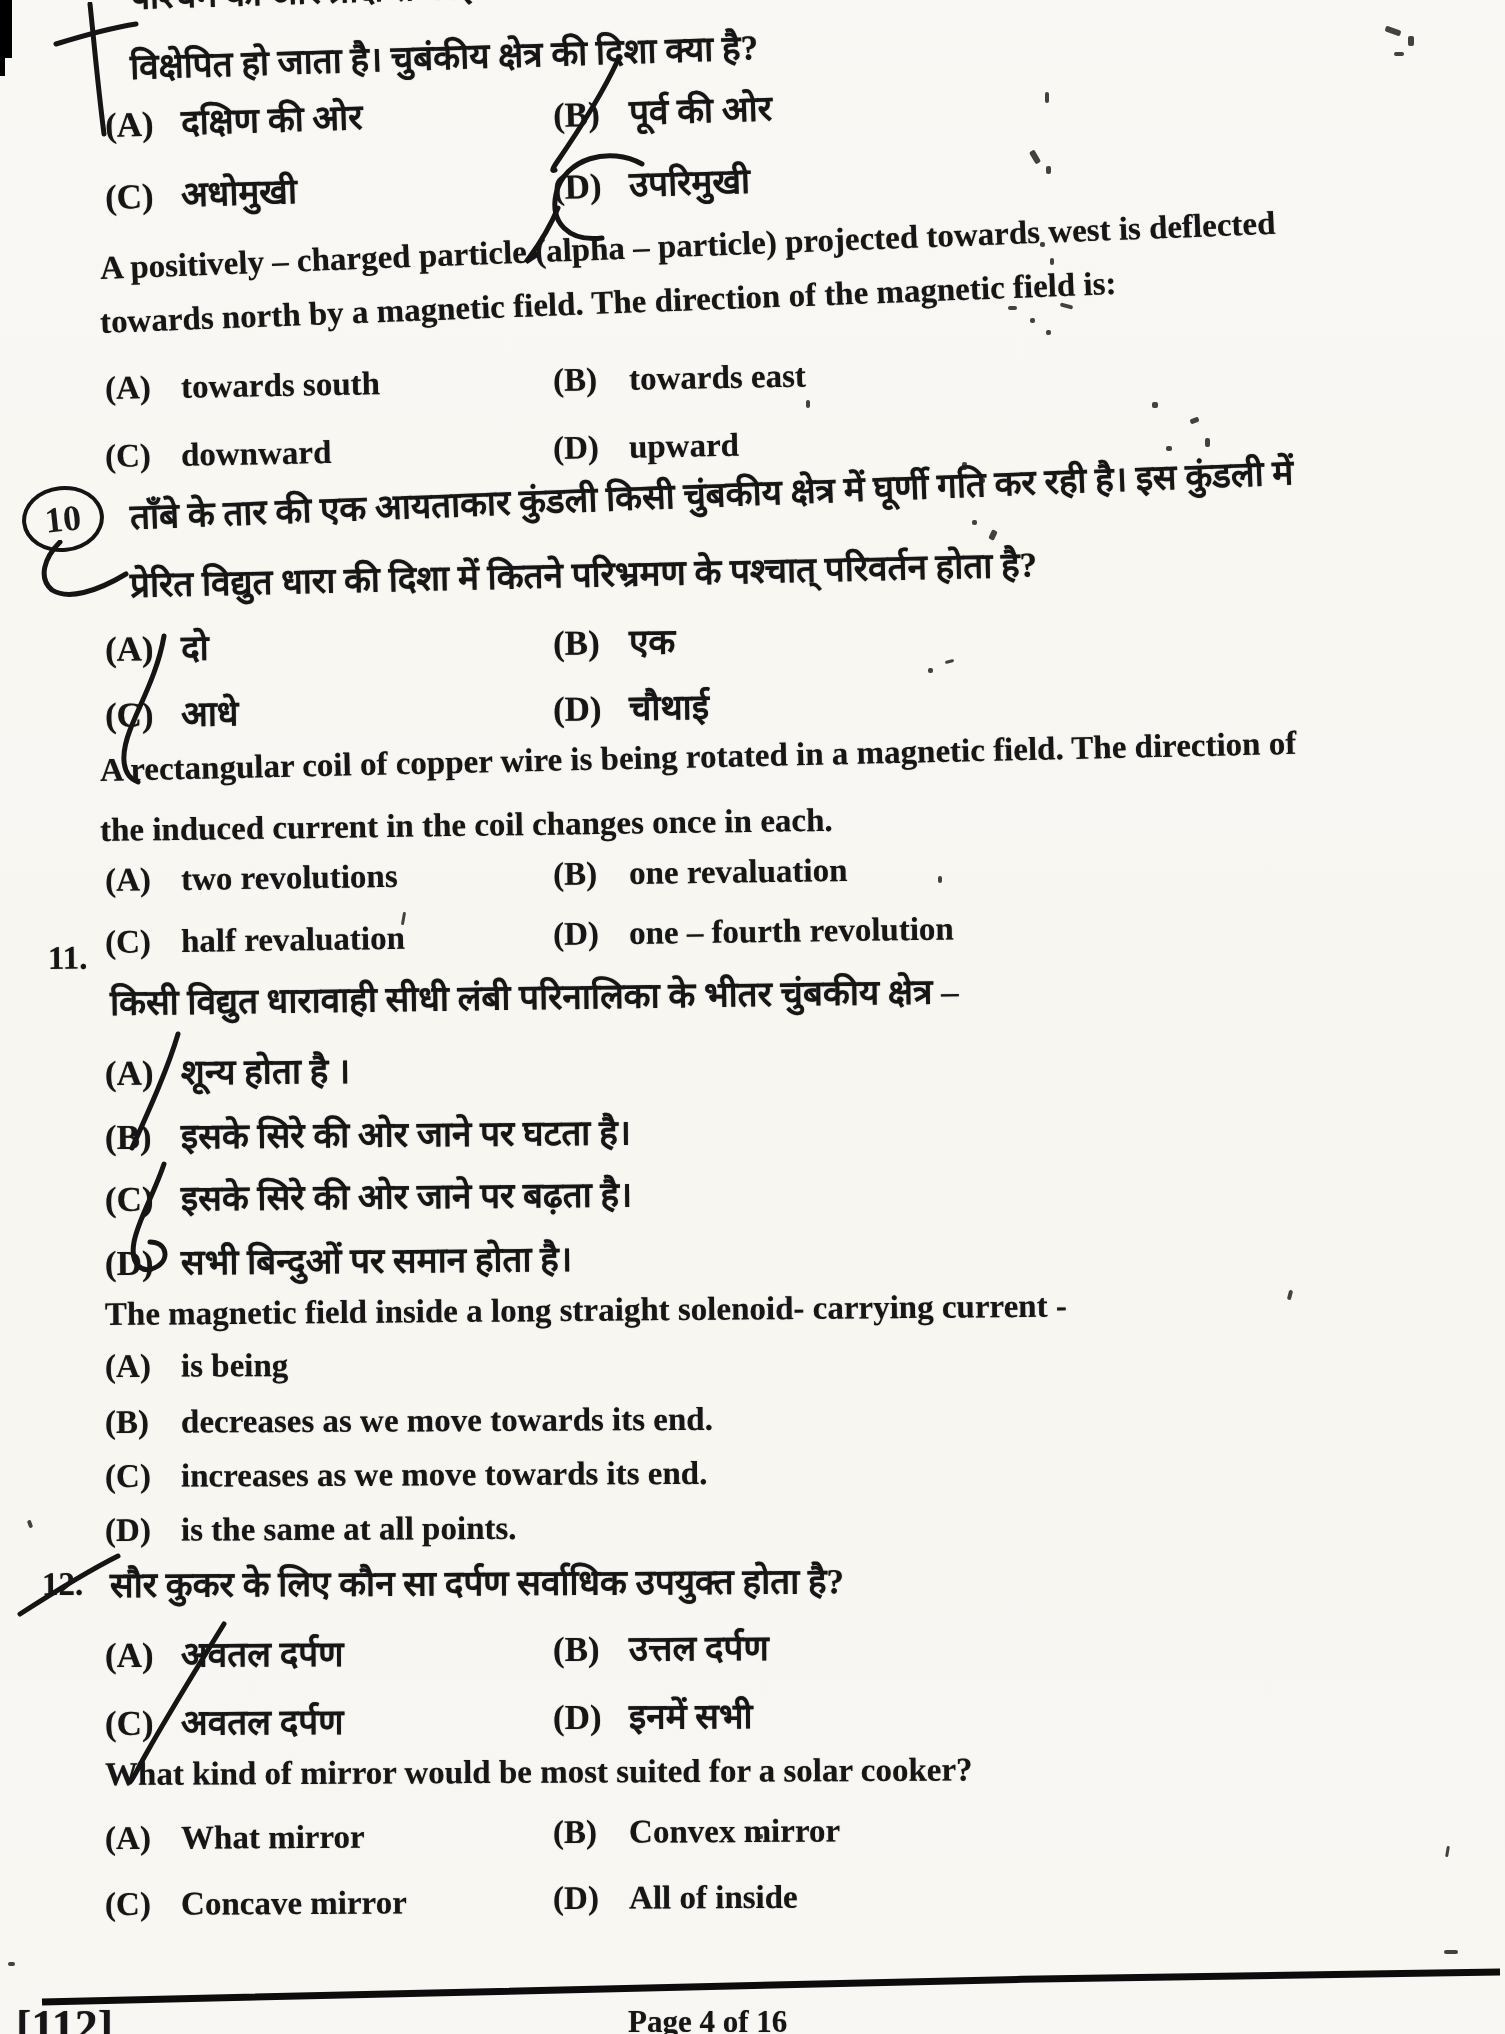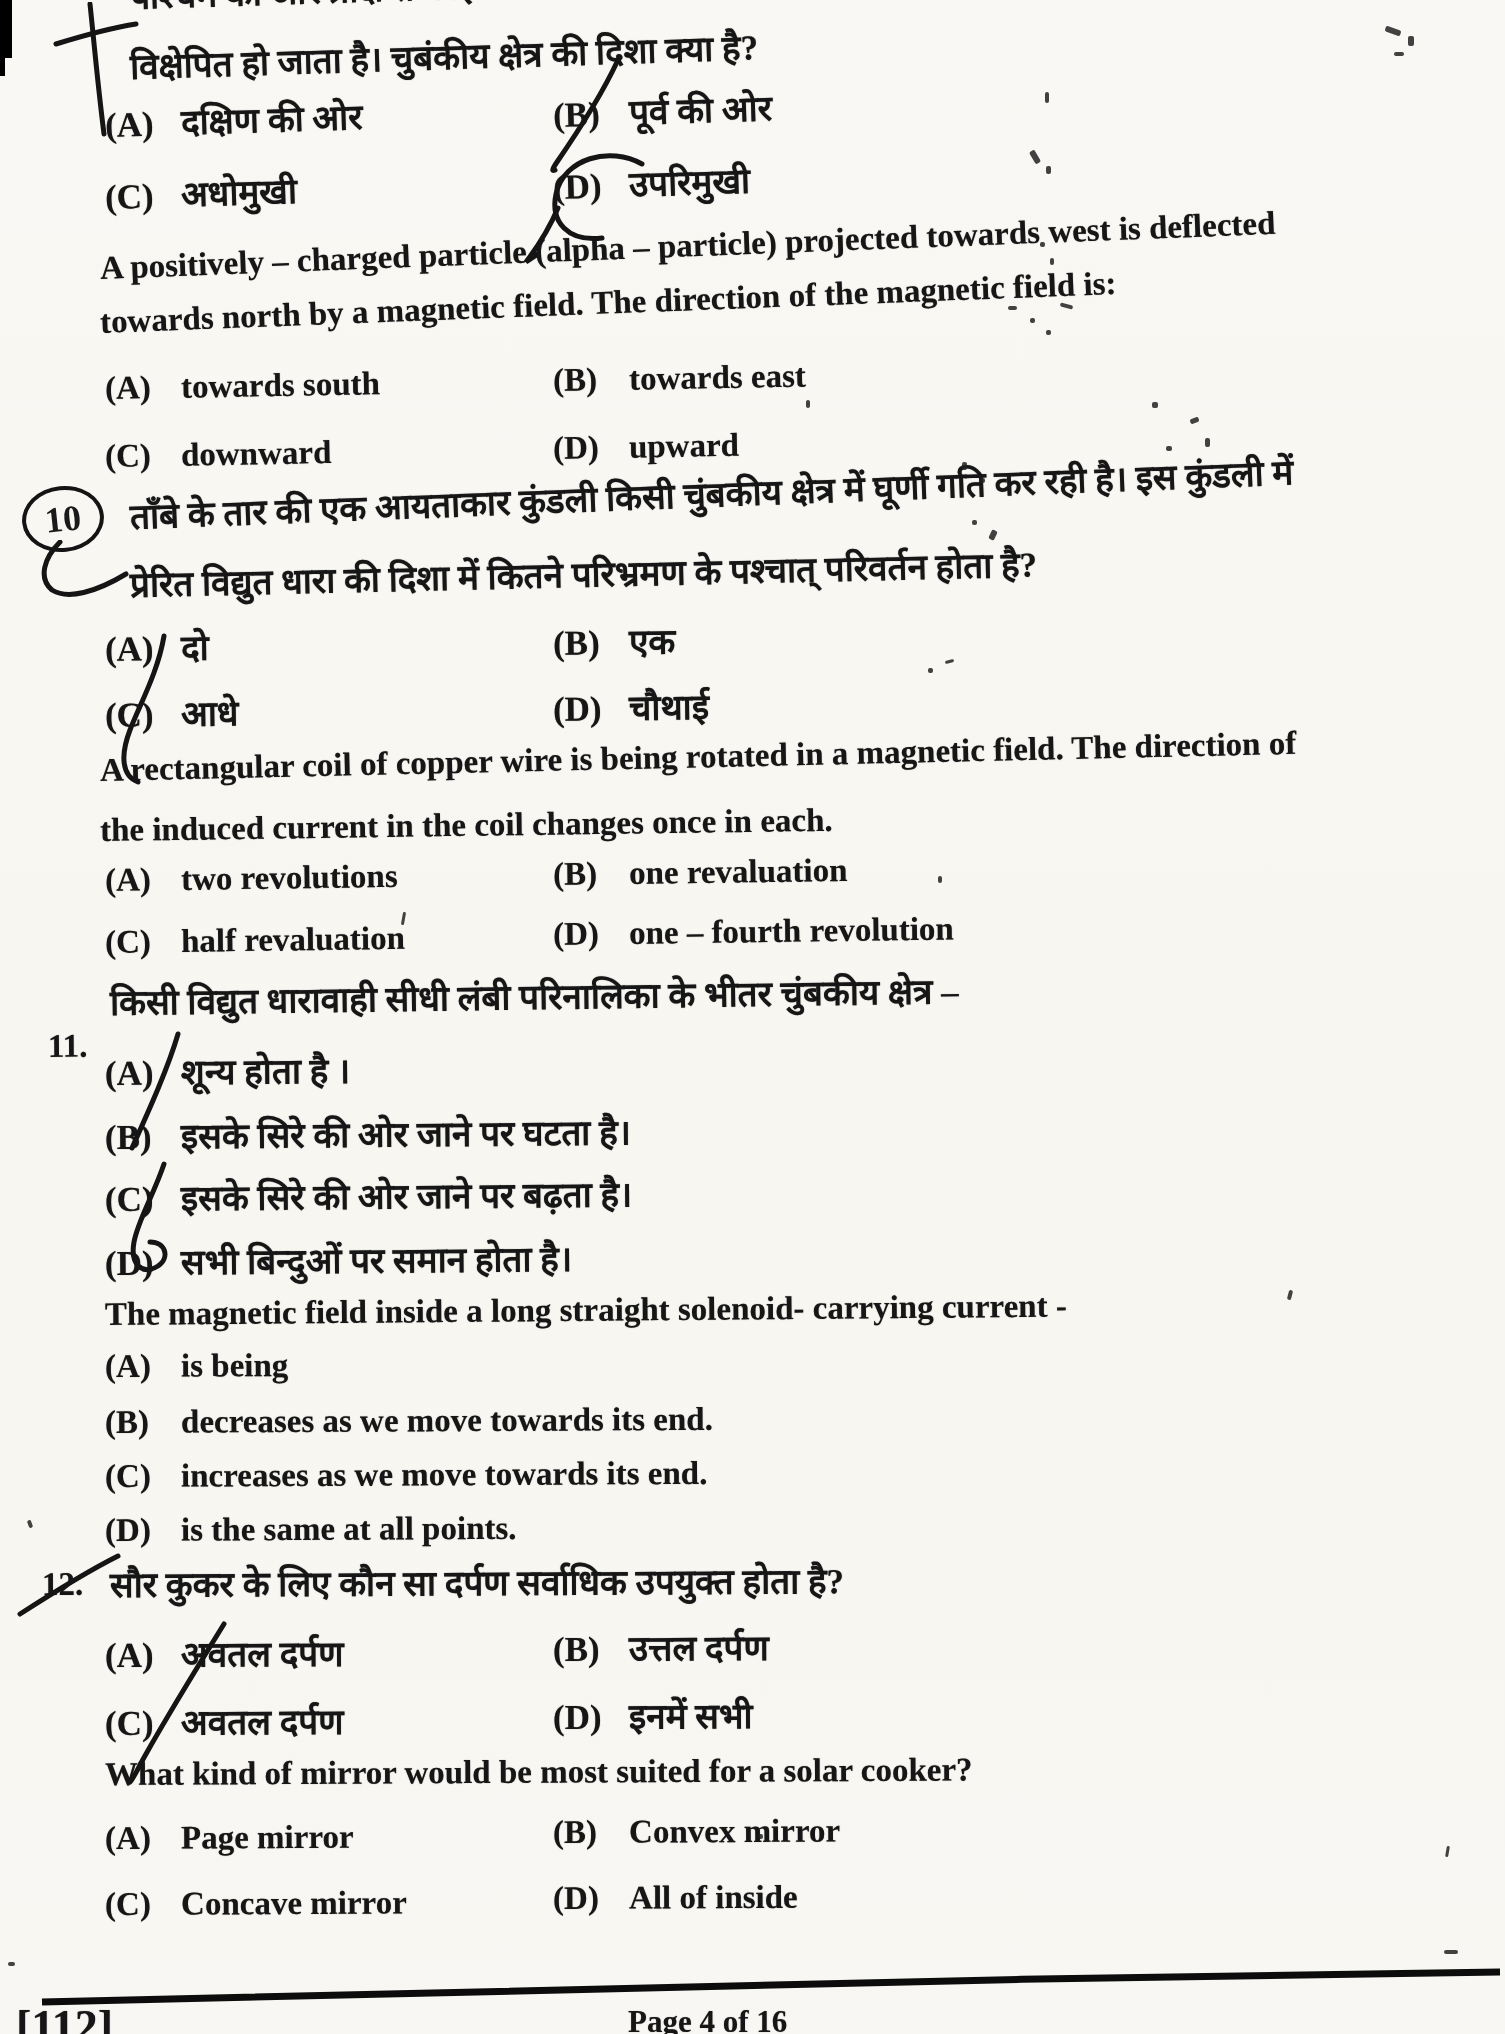--- a/index.html
+++ b/index.html
@@ -134,21 +134,21 @@
   </div>
   <div class="abs en r08 opt" style="left:105px;top:924px;">
     <span class="key">(C)</span>
     <span>half revaluation</span>
   </div>
   <div class="abs en r08 opt" style="left:553px;top:916px;">
     <span class="key">(D)</span>
     <span>one – fourth revolution</span>
   </div>
 
-  <div class="abs en qnum r05" style="left:48px;top:1028px;">11.</div>
+  <div class="abs en qnum r05" style="left:48px;top:940px;">11.</div>
   <div class="abs hi r08" style="left:110px;top:978px;">किसी विद्युत धारावाही सीधी लंबी परिनालिका के भीतर चुंबकीय क्षेत्र –</div>
 
   <div class="abs hi r05 opt" style="left:105px;top:1048px;">
     <span class="key">(A)</span>
     <span>शून्य होता है ।</span>
   </div>
   <svg class="penline" style="left:122px;top:1030px;" width="70" height="125" viewBox="0 0 70 125">
     <path d="M56,4 C46,38 28,78 10,118" stroke="#151515" stroke-width="5" fill="none" stroke-linecap="round"></path>
   </svg>
   <div class="abs hi r05 opt" style="left:105px;top:1112px;">
@@ -209,21 +209,21 @@
   </svg>
   <div class="abs hi r03 opt" style="left:553px;top:1692px;">
     <span class="key">(D)</span>
     <span>इनमें सभी</span>
   </div>
 
   <div class="abs en r03" style="left:105px;top:1756px;">What kind of mirror would be most suited for a solar cooker?</div>
 
   <div class="abs en r03 opt" style="left:105px;top:1820px;">
     <span class="key">(A)</span>
-    <span>Page mirror</span>
+    <span>What mirror</span>
   </div>
   <div class="abs en r03 opt" style="left:553px;top:1814px;">
     <span class="key">(B)</span>
     <span>Convex mirror</span>
   </div>
   <div class="abs en r03 opt" style="left:105px;top:1886px;">
     <span class="key">(C)</span>
     <span>Concave mirror</span>
   </div>
   <div class="abs en r03 opt" style="left:553px;top:1880px;">

